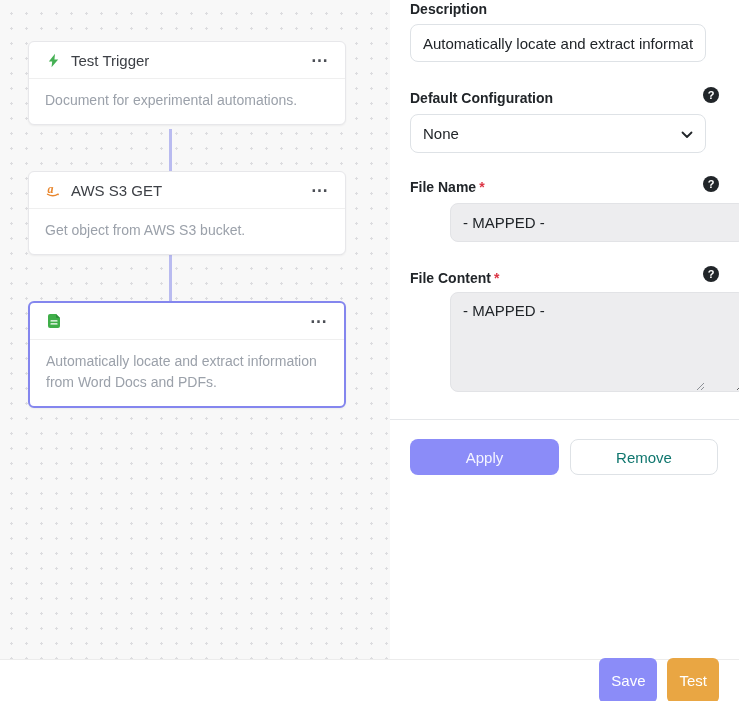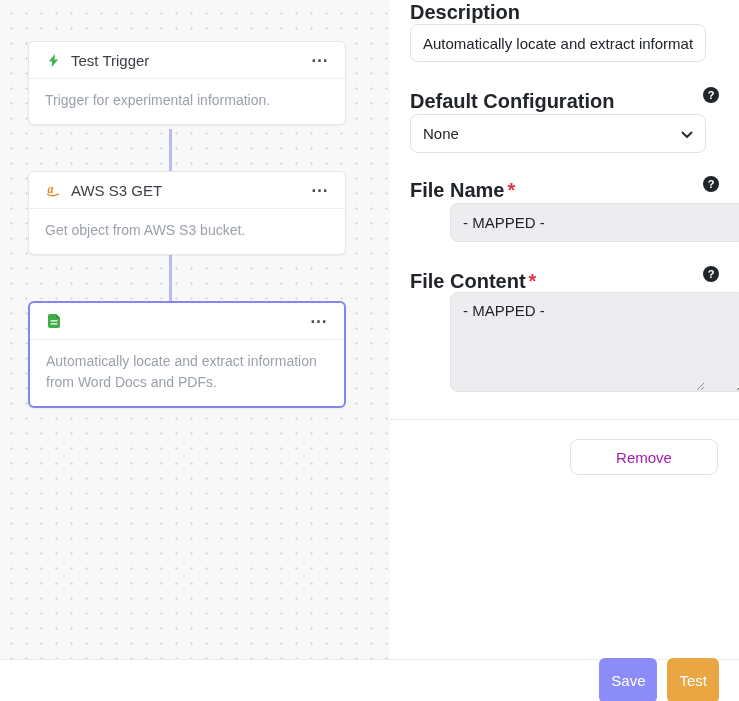--- a/index.html
+++ b/index.html
@@ -26,21 +26,21 @@
   .node-icon{ width:16px; height:16px; margin-right:10px; flex:0 0 auto; display:flex; align-items:center; justify-content:center; }
   .node-title{ font-size:15px; font-weight:500; color:#3d4046; }
   .node-menu{ margin-left:auto; font-size:17px; font-weight:700; color:#4b4e55; line-height:1; cursor:pointer; letter-spacing:1px; }
   .node-body{ padding:11px 16px 13px; font-size:14px; color:#9ba1aa; line-height:1.5; }
   .connector{ position:absolute; width:3px; background:#b9bbf0; left:169px; }
   .c1{ top:129px; height:43px; }
   .c2{ top:252px; height:50px; }
 
   
   .panel{ position:absolute; left:390px; top:0; width:349px; height:659px; background:#ffffff; }
-  .field-label{ position:absolute; left:20px; font-size:20px; font-weight:700; color:#212529; }
+  .field-label{ position:absolute; left:20px; font-size:14px; font-weight:700; color:#212529; }
   .req{ color:#dc3545; font-weight:700; margin-left:3px; }
   .help{
     position:absolute; right:20px; width:16px; height:16px; border-radius:50%;
     background:#212529; color:#ffffff; font-size:11px; font-weight:700;
     display:flex; align-items:center; justify-content:center; cursor:pointer;
   }
   .tb{ position:absolute; left:20px; width:296px; height:38px;
     border:1px solid #dee2e6; border-radius:8px; background:#ffffff;
     font-family:"Liberation Sans", sans-serif; font-size:15px; color:#212529;
     padding:0 12px; outline:none; white-space:nowrap; overflow:hidden; }
@@ -49,21 +49,21 @@
     border:1px solid #dee2e6; border-radius:8px; background:#ffffff;
     display:flex; align-items:center; padding:0 12px; font-size:15px; color:#212529; cursor:pointer; }
   .fake-select .chev{ margin-left:auto; }
   textarea.tb{ height:100px; padding:9px 12px; resize:vertical; white-space:pre-wrap; }
   .panel-divider{ position:absolute; left:0; top:419px; width:349px; height:1px; background:#e5e7ea; }
   .btn{ border:none; border-radius:8px; font-family:"Liberation Sans", sans-serif;
         font-size:15px; cursor:pointer; }
   .btn-apply{ position:absolute; left:20px; top:439px; width:149px; height:36px;
         background:#8b8cf8; color:#f4f4ff; }
   .btn-remove{ position:absolute; left:180px; top:439px; width:148px; height:36px;
-        background:#ffffff; color:#a21caf; border:1px solid #dee2e6; }
+        background:#ffffff; color:#0f766e; border:1px solid #dee2e6; }
 
   
   .footer{ position:absolute; left:0; top:659px; width:739px; height:42px; background:#ffffff;
     border-top:1px solid #ececec; display:flex; align-items:center; justify-content:flex-end;
     gap:10px; padding-right:20px; }
   .fbtn{ height:45px; border:none; border-radius:6px; color:#ffffff; font-size:15px;
     font-family:"Liberation Sans", sans-serif; cursor:pointer; padding:0 12px; }
   .fbtn.purple{ background:#8b8cf8; }
   .fbtn.orange{ background:#e9a643; }
 </style>
@@ -78,21 +78,21 @@
   <div class="node" style="top:41px;">
     <div class="node-header">
       <span class="node-icon">
         <svg width="15" height="15" viewBox="0 0 16 16">
             <path d="M9.6 0.8 3 9h3.6L5.9 15.2 13 7h-4z" fill="#45b054"></path>
           </svg>
       </span>
       <span class="node-title">Test Trigger</span>
       <span class="node-menu">⋯</span>
     </div>
-    <div class="node-body">Trigger for experimental information.</div>
+    <div class="node-body">Document for experimental automations.</div>
   </div>
 
   <div class="node" style="top:171px;">
     <div class="node-header">
       <span class="node-icon">
         <svg width="16" height="16" viewBox="0 0 16 16">
           <text x="2.5" y="11" font-size="12" font-weight="bold" font-style="italic" fill="#e8862d" font-family="Liberation Serif, serif">a</text>
           <path d="M2.5 12.2 Q8 15.4 13 12.1" stroke="#e8862d" stroke-width="1.3" fill="none" stroke-linecap="round"></path>
           <path d="M13.4 11.6 l0.4 1.6 -1.6 -0.2z" fill="#e8862d"></path>
         </svg>
@@ -146,20 +146,21 @@
     <span>File Content</span><span class="req">*</span>
   </div>
   <div class="help" style="top:266px;">?</div>
   <textarea class="tb mapped" style="top: 292px;" readonly="">- MAPPED -</textarea>
   <svg style="position:absolute; left:306px; top:382px; pointer-events:none;" width="9" height="9">
     <path d="M8 1 L1 8 M8 5 L5 8" stroke="#8d9096" stroke-width="1"></path>
   </svg>
 
   <div class="panel-divider"></div>
 
+  <button class="btn btn-apply">Apply</button>
   <button class="btn btn-remove">Remove</button>
 
 </div>
 
 <div class="footer">
   <button class="fbtn purple">Save</button>
   <button class="fbtn orange">Test</button>
 </div>
 
 </body></html>

